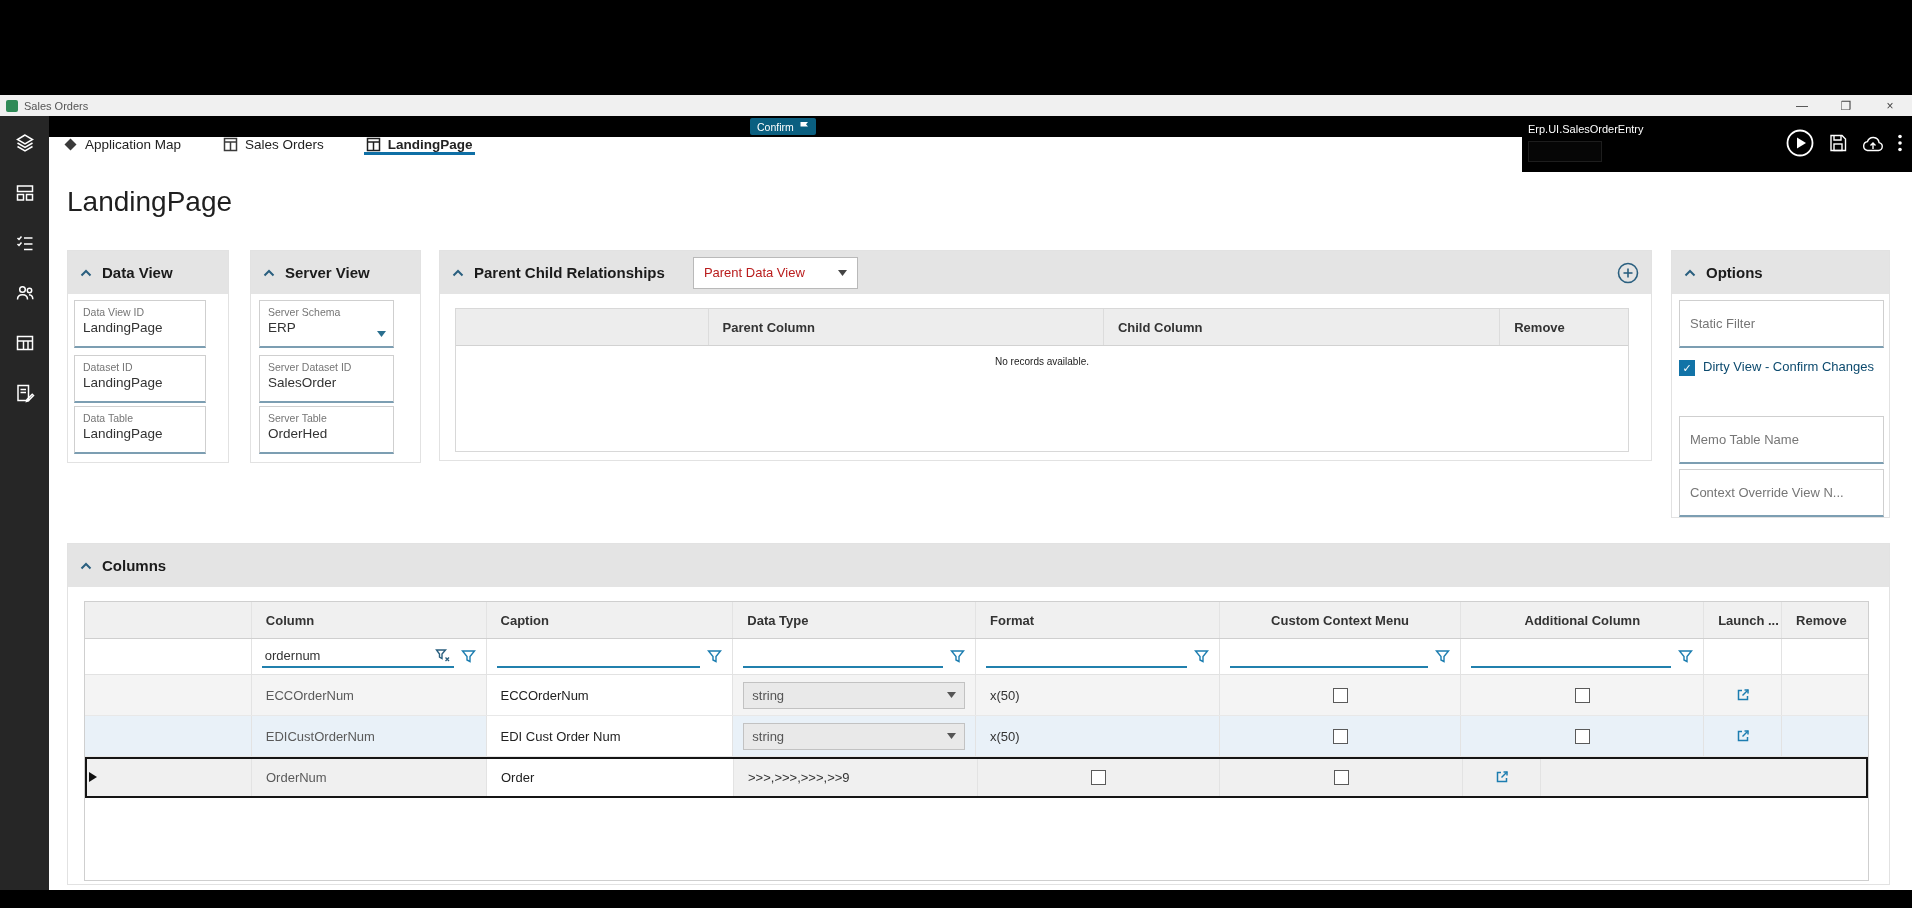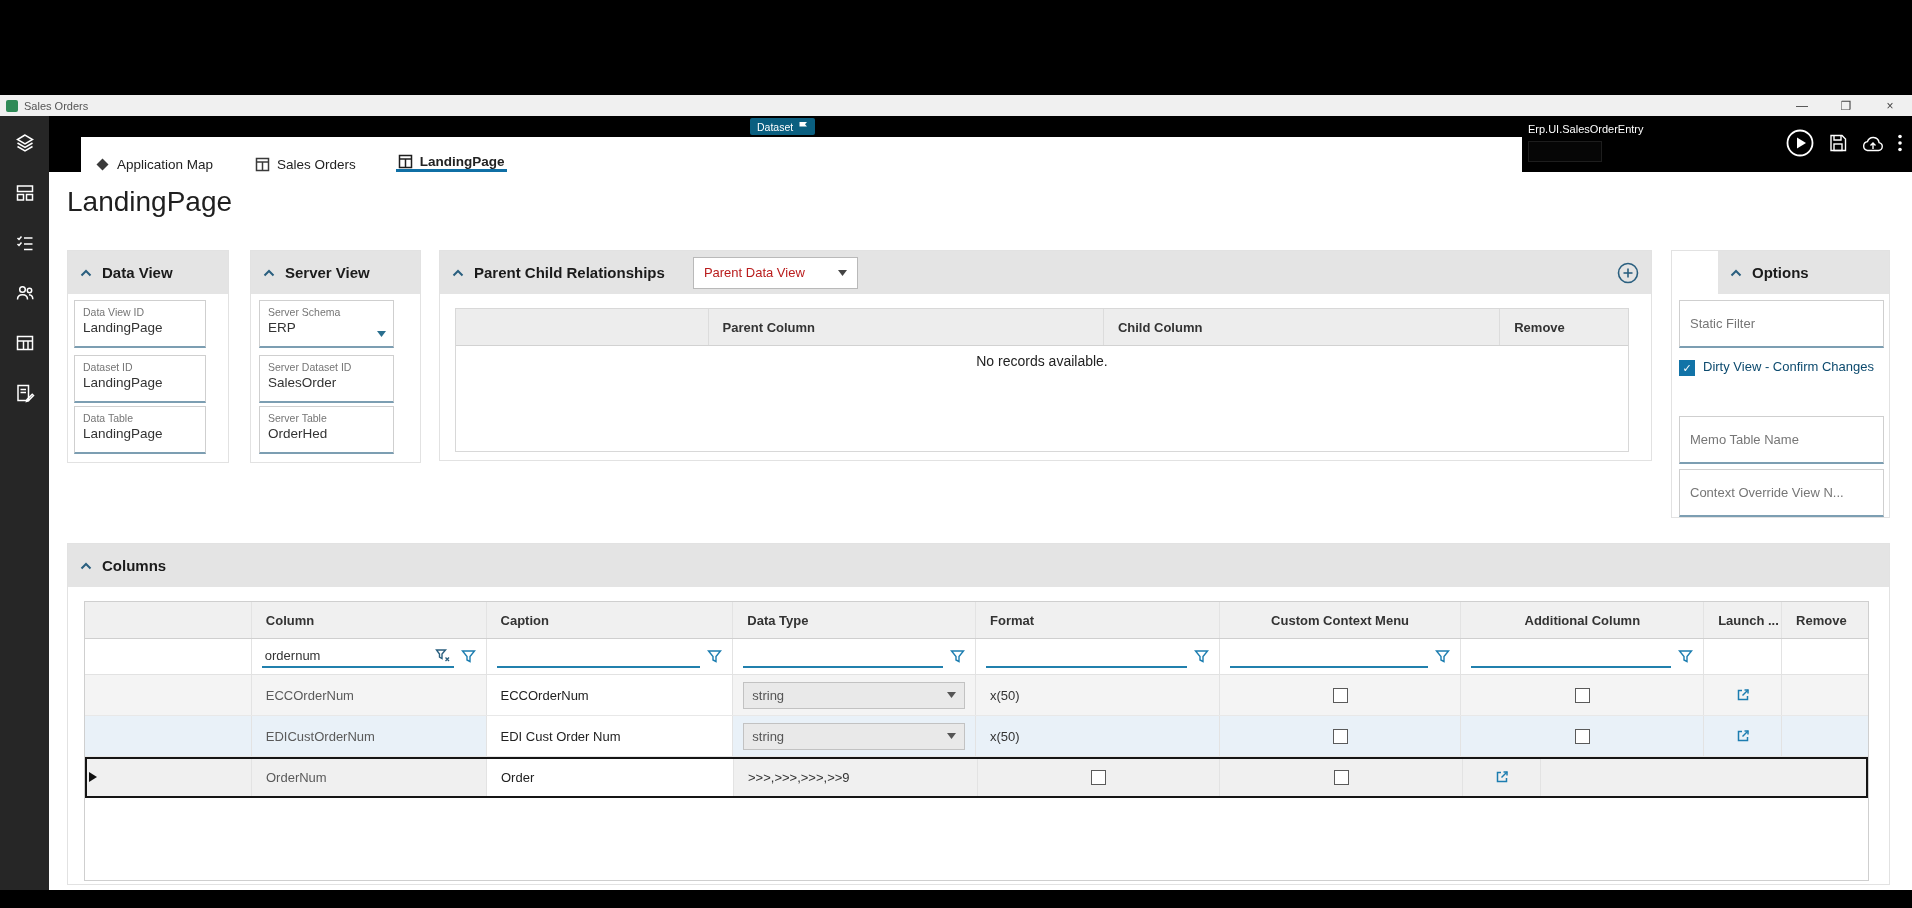--- a/index.html
+++ b/index.html
@@ -13,62 +13,62 @@
   .tb-title{font-size:11px;color:#555;}
   .tb-controls{display:flex;height:100%;}
   .wc{width:44px;height:100%;display:flex;align-items:center;justify-content:center;font-size:12px;color:#444;}
 
   
   .sidebar{position:absolute;left:0;top:116px;width:49px;height:774px;background:#262626;display:flex;flex-direction:column;align-items:center;padding-top:16px;gap:28px;box-sizing:border-box;}
   .sb-icon{width:22px;height:22px;display:flex;align-items:center;justify-content:center;}
 
   
   .appheader{position:absolute;left:49px;top:116px;width:1863px;height:56px;background:#000;}
-  .tabstrip{position:absolute;left:0;top:21px;width:1473px;height:35px;background:#fff;display:flex;align-items:flex-end;gap:38px;padding-left:12px;box-sizing:border-box;margin-left:32px;}
+  .tabstrip{position:absolute;left:0;top:21px;width:1473px;height:35px;background:#fff;display:flex;align-items:flex-start;gap:38px;padding-left:12px;box-sizing:border-box;}
   .tab{display:flex;align-items:center;gap:7px;font-size:13.5px;color:#222;padding:0 2px;box-sizing:border-box;}
   .tab.active{font-weight:700;border-bottom:3px solid #0f6fa5;}
   .feedback{position:absolute;left:701px;top:2px;height:17px;background:#0a5f80;color:#fff;font-size:10.5px;display:flex;align-items:center;gap:5px;padding:0 7px;border-radius:2px;}
   .hdr-right{position:absolute;left:1473px;top:0;width:390px;height:56px;background:#000;}
   .app-id{position:absolute;left:6px;top:7px;font-size:11px;color:#fff;}
   .redacted{position:absolute;left:6px;top:25px;width:72px;height:19px;background:#060606;border:1px solid #1d1d1d;}
   .hdr-icons{position:absolute;right:10px;top:12px;display:flex;align-items:center;gap:13px;}
 
   
   .content{position:absolute;left:49px;top:172px;width:1863px;height:718px;background:#fff;}
   .page-title{position:absolute;left:18px;top:14px;margin:0;font-size:28px;font-weight:400;color:#1f1f1f;}
 
   .panel{position:absolute;background:#fff;border:1px solid #e2e2e2;box-sizing:border-box;}
   .panel-h{height:43px;background:#e4e4e4;display:flex;align-items:center;gap:10px;padding:0 12px;box-sizing:border-box;}
   .panel-title{font-size:15px;font-weight:700;color:#1b1b1b;white-space:nowrap;}
 
   .p-dataview{left:18px;top:78px;width:162px;height:213px;}
   .p-serverview{left:201px;top:78px;width:171px;height:213px;}
   .p-parentchild{left:390px;top:78px;width:1213px;height:211px;}
-  .p-options{left:1622px;top:78px;width:219px;height:268px;padding-left:46px;}
+  .p-options{left:1622px;top:78px;width:219px;height:268px;}
   .p-columns{left:18px;top:371px;width:1823px;height:342px;}
 
   .field{position:absolute;background:#fff;border:1px solid #cfcfcf;border-bottom:2px solid #7c9eb2;box-sizing:border-box;height:48px;}
   .f-label{font-size:10.5px;color:#757575;padding:5px 8px 0;white-space:nowrap;overflow:hidden;}
   .f-value{font-size:13.5px;color:#333;padding:2px 8px 0;white-space:nowrap;overflow:hidden;}
   .f-caret{position:absolute;right:7px;bottom:9px;}
   .field.empty{display:flex;align-items:center;padding:0 10px;color:#767676;font-size:13px;white-space:nowrap;overflow:hidden;}
 
   .dv-f{left:6px;width:132px;}
   .sv-f{left:8px;width:135px;}
   .op-f{left:7px;width:205px;}
   .ftop1{top:49px;}.ftop2{top:104px;}.ftop3{top:155px;}
 
   .pdv-select{margin-left:18px;width:165px;height:32px;background:#fff;border:1px solid #b9b9b9;display:flex;align-items:center;justify-content:space-between;padding:0 10px;font-size:13px;color:#b91c1c;box-sizing:border-box;}
   .add-btn{margin-left:auto;display:flex;align-items:center;}
 
   .ptable{position:absolute;left:15px;top:57px;width:1174px;height:144px;border:1px solid #d8d8d8;box-sizing:border-box;background:#fff;}
   .pt-head{display:flex;height:37px;background:#ededed;border-bottom:1px solid #d2d2d2;box-sizing:border-box;}
   .pt-c{display:flex;align-items:center;padding-left:14px;font-size:13px;font-weight:700;color:#333;box-sizing:border-box;border-right:1px solid #dcdcdc;}
   .pw0{width:253px;}.pw1{width:396px;}.pw2{width:397px;}.pw3{width:128px;border-right:none;}
-  .pt-empty{height:30px;display:flex;align-items:center;justify-content:center;font-size:14px;color:#222;}
+  .pt-empty{height:30px;display:flex;align-items:center;justify-content:center;font-size:10px;color:#222;}
 
   .opt-check{position:absolute;left:7px;top:108px;display:flex;gap:8px;width:205px;}
   .cbx{width:16px;height:16px;background:#1273a7;flex:none;display:flex;align-items:center;justify-content:center;margin-top:1px;}
   .cbx::after{content:"\2713";color:#fff;font-size:11px;}
   .opt-check-label{font-size:13px;color:#0c4a6e;line-height:1.3;}
 
   
   .grid{position:absolute;left:16px;top:57px;width:1785px;height:280px;border:1px solid #cfcfcf;box-sizing:border-box;background:#fff;}
   .g-row{display:flex;box-sizing:border-box;}
   .gc{box-sizing:border-box;border-right:1px solid #e3e3e3;display:flex;align-items:center;overflow:hidden;}
@@ -155,21 +155,21 @@
           <rect x="3" y="2.5" width="10.5" height="15"></rect>
           <line x1="5.5" y1="6.5" x2="11" y2="6.5"></line>
           <line x1="5.5" y1="9.5" x2="11" y2="9.5"></line>
           <path d="M12 16.5 17.2 11.3l1.3 1.3-5.2 5.2-1.8.5z"></path>
         </svg>
     </div>
   </div>
 
   <div class="appheader">
     <div class="feedback">
-      <span>Dataset</span>
+      <span>Confirm</span>
       <svg width="10" height="11">
           <path d="M1.5 10.5V1h7.5l-2 2.2 2 2.2H1.5" fill="#fff"></path>
         </svg>
     </div>
     <div class="tabstrip">
       <div class="tab">
         <svg width="15" height="15" viewBox="0 0 15 15">
             <polygon points="7.5,1.5 13.5,7.5 7.5,13.5 1.5,7.5" fill="#3a3a3a"></polygon>
           </svg>
         <span>Application Map</span>

